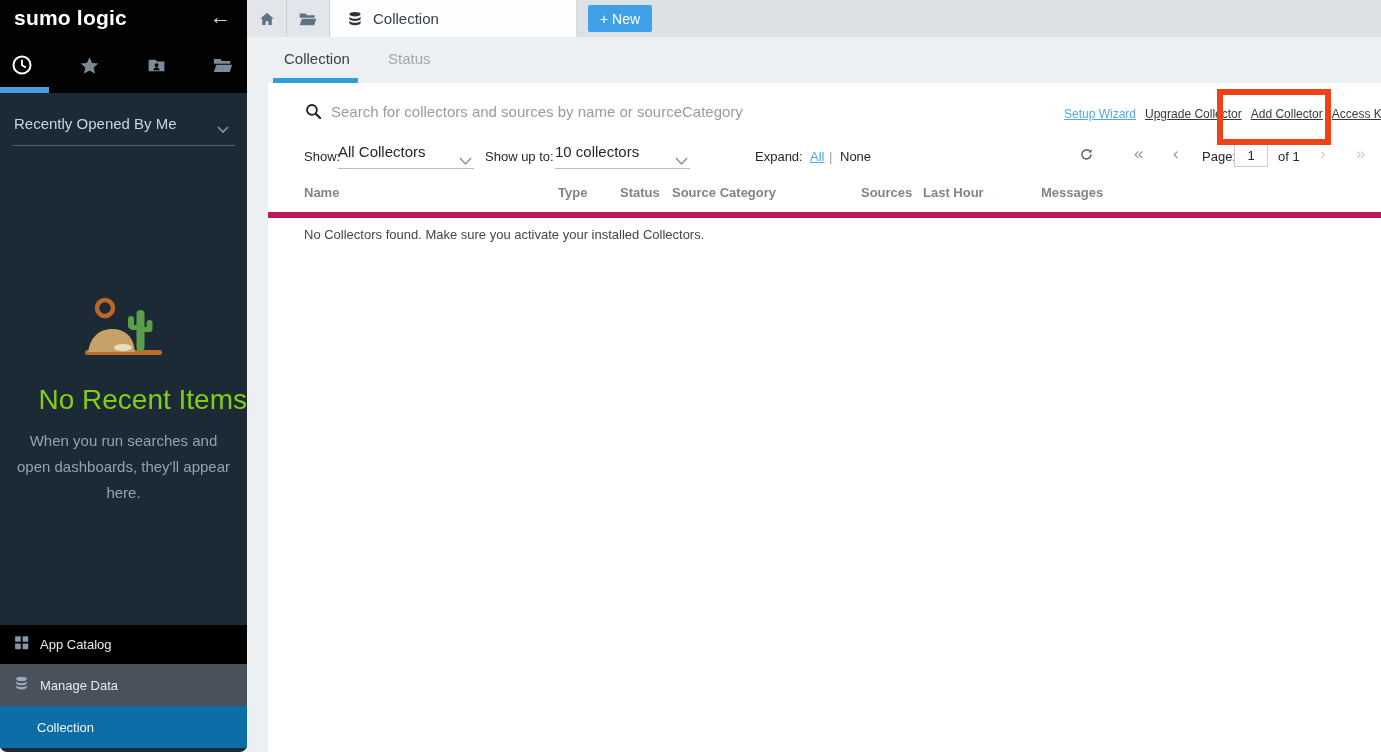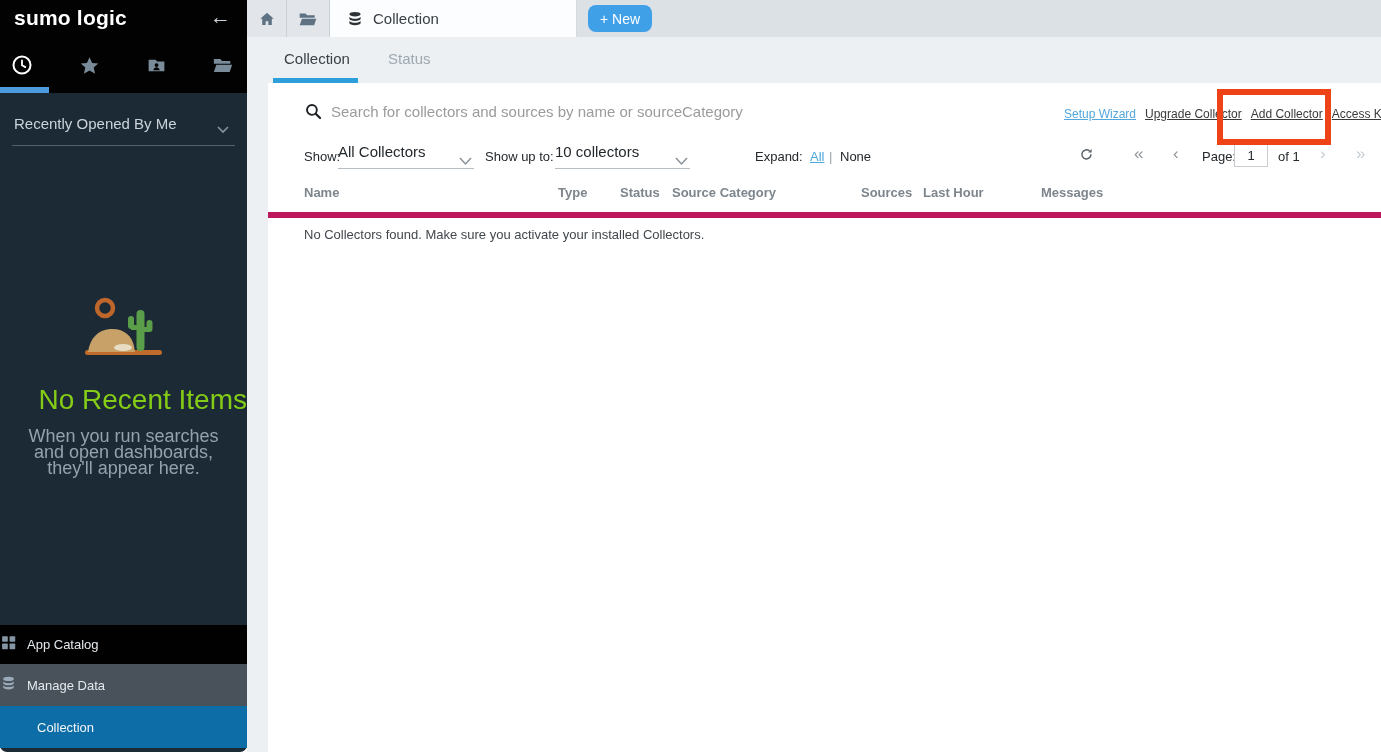--- a/index.html
+++ b/index.html
@@ -16,38 +16,38 @@
   .sb-ic.i1 { left:11px; } .sb-ic.i2 { left:78px; } .sb-ic.i3 { left:145px; } .sb-ic.i4 { left:212px; }
   .sb-active-bar { position:absolute; left:0; top:87px; width:49px; height:6px; background:#4e9ce0; }
 
   .recent-row { position:relative; margin:0 12px; padding:22px 2px 12px 2px; border-bottom:1px solid #53616c; cursor:pointer; }
   .recent-row .lbl { color:#cbd3da; font-size:15px; }
   .recent-row .chev { position:absolute; right:6px; top:27px; }
 
   .empty-state { position:absolute; left:0; top:280px; width:247px; text-align:center; }
   .illus { margin:14px auto 0 auto; display:block; }
   .empty-title { margin-top:28px; color:#84cc16; font-size:28px; font-weight:400;text-align:right; }
-  .empty-caption { margin:12px auto 0 auto; width:216px; color:#95a2ad; font-size:18px; line-height:16px; }
+  .empty-caption { margin:12px auto 0 auto; width:216px; color:#95a2ad; font-size:15px; line-height:26px; }
 
   .sb-menu { position:absolute; left:0; bottom:4px; width:247px; }
-  .sb-row { display:flex; align-items:center; cursor:pointer; }
+  .sb-row { display:flex; align-items:center; padding-left:13px; cursor:pointer; }
   .sb-row .mlabel { margin-left:10px; font-size:13px; color:#e4e9ed; }
   .row-appcat { height:39px; background:#010101; }
   .row-managedata { height:42px; background:#49525b; }
   .row-collection { height:42px; background:#0d6da7; padding-left:37px; }
   .row-collection .mlabel { margin-left:0; color:#f2f6f9; }
 
   
   .main { position:absolute; left:247px; top:0; width:1134px; height:752px; }
   .tabbar { position:relative; display:flex; height:37px; background:#dce1e6; }
   .tab-ic { width:40px; height:37px; display:flex; align-items:center; justify-content:center; background:#e2e6ea; border-right:1px solid #c8cfd5; cursor:pointer; }
   .tab-ic.folder { width:43px; }
   .tab-active { width:247px; height:37px; background:#fcfdfe; display:flex; align-items:center; padding-left:16px; border-right:1px solid #d3d9de; cursor:pointer; }
   .tab-active .tlabel { margin-left:9px; font-size:15px; color:#383e44; }
-  .new-btn { margin:5px 0 0 11px; height:27px; padding:0 12px; background:#3fa0e8; border:none; border-radius:8px; color:#fff; font-size:14px; font-family:"Liberation Sans",sans-serif; cursor:pointer; }
+  .new-btn { margin:5px 0 0 11px; height:27px; padding:0 12px; background:#3fa0e8; border:none; border-radius:2px; color:#fff; font-size:14px; font-family:"Liberation Sans",sans-serif; cursor:pointer; }
 
   .body { position:absolute; left:0; top:37px; width:1134px; height:715px; background:#edf0f3; }
   .subtabs { position:relative; height:46px; }
   .subtab { position:absolute; top:13px; font-size:15px; cursor:pointer; }
   .subtab.active { left:37px; color:#3a4146; }
   .subtab.inactive { left:141px; color:#9da8b1; }
   .subtab-underline { position:absolute; left:26px; bottom:0; width:85px; height:5px; background:#2d9fdb; }
 
   .panel { position:absolute; left:21px; top:46px; right:0; bottom:0; background:#fff;padding-left:16px; }
 

